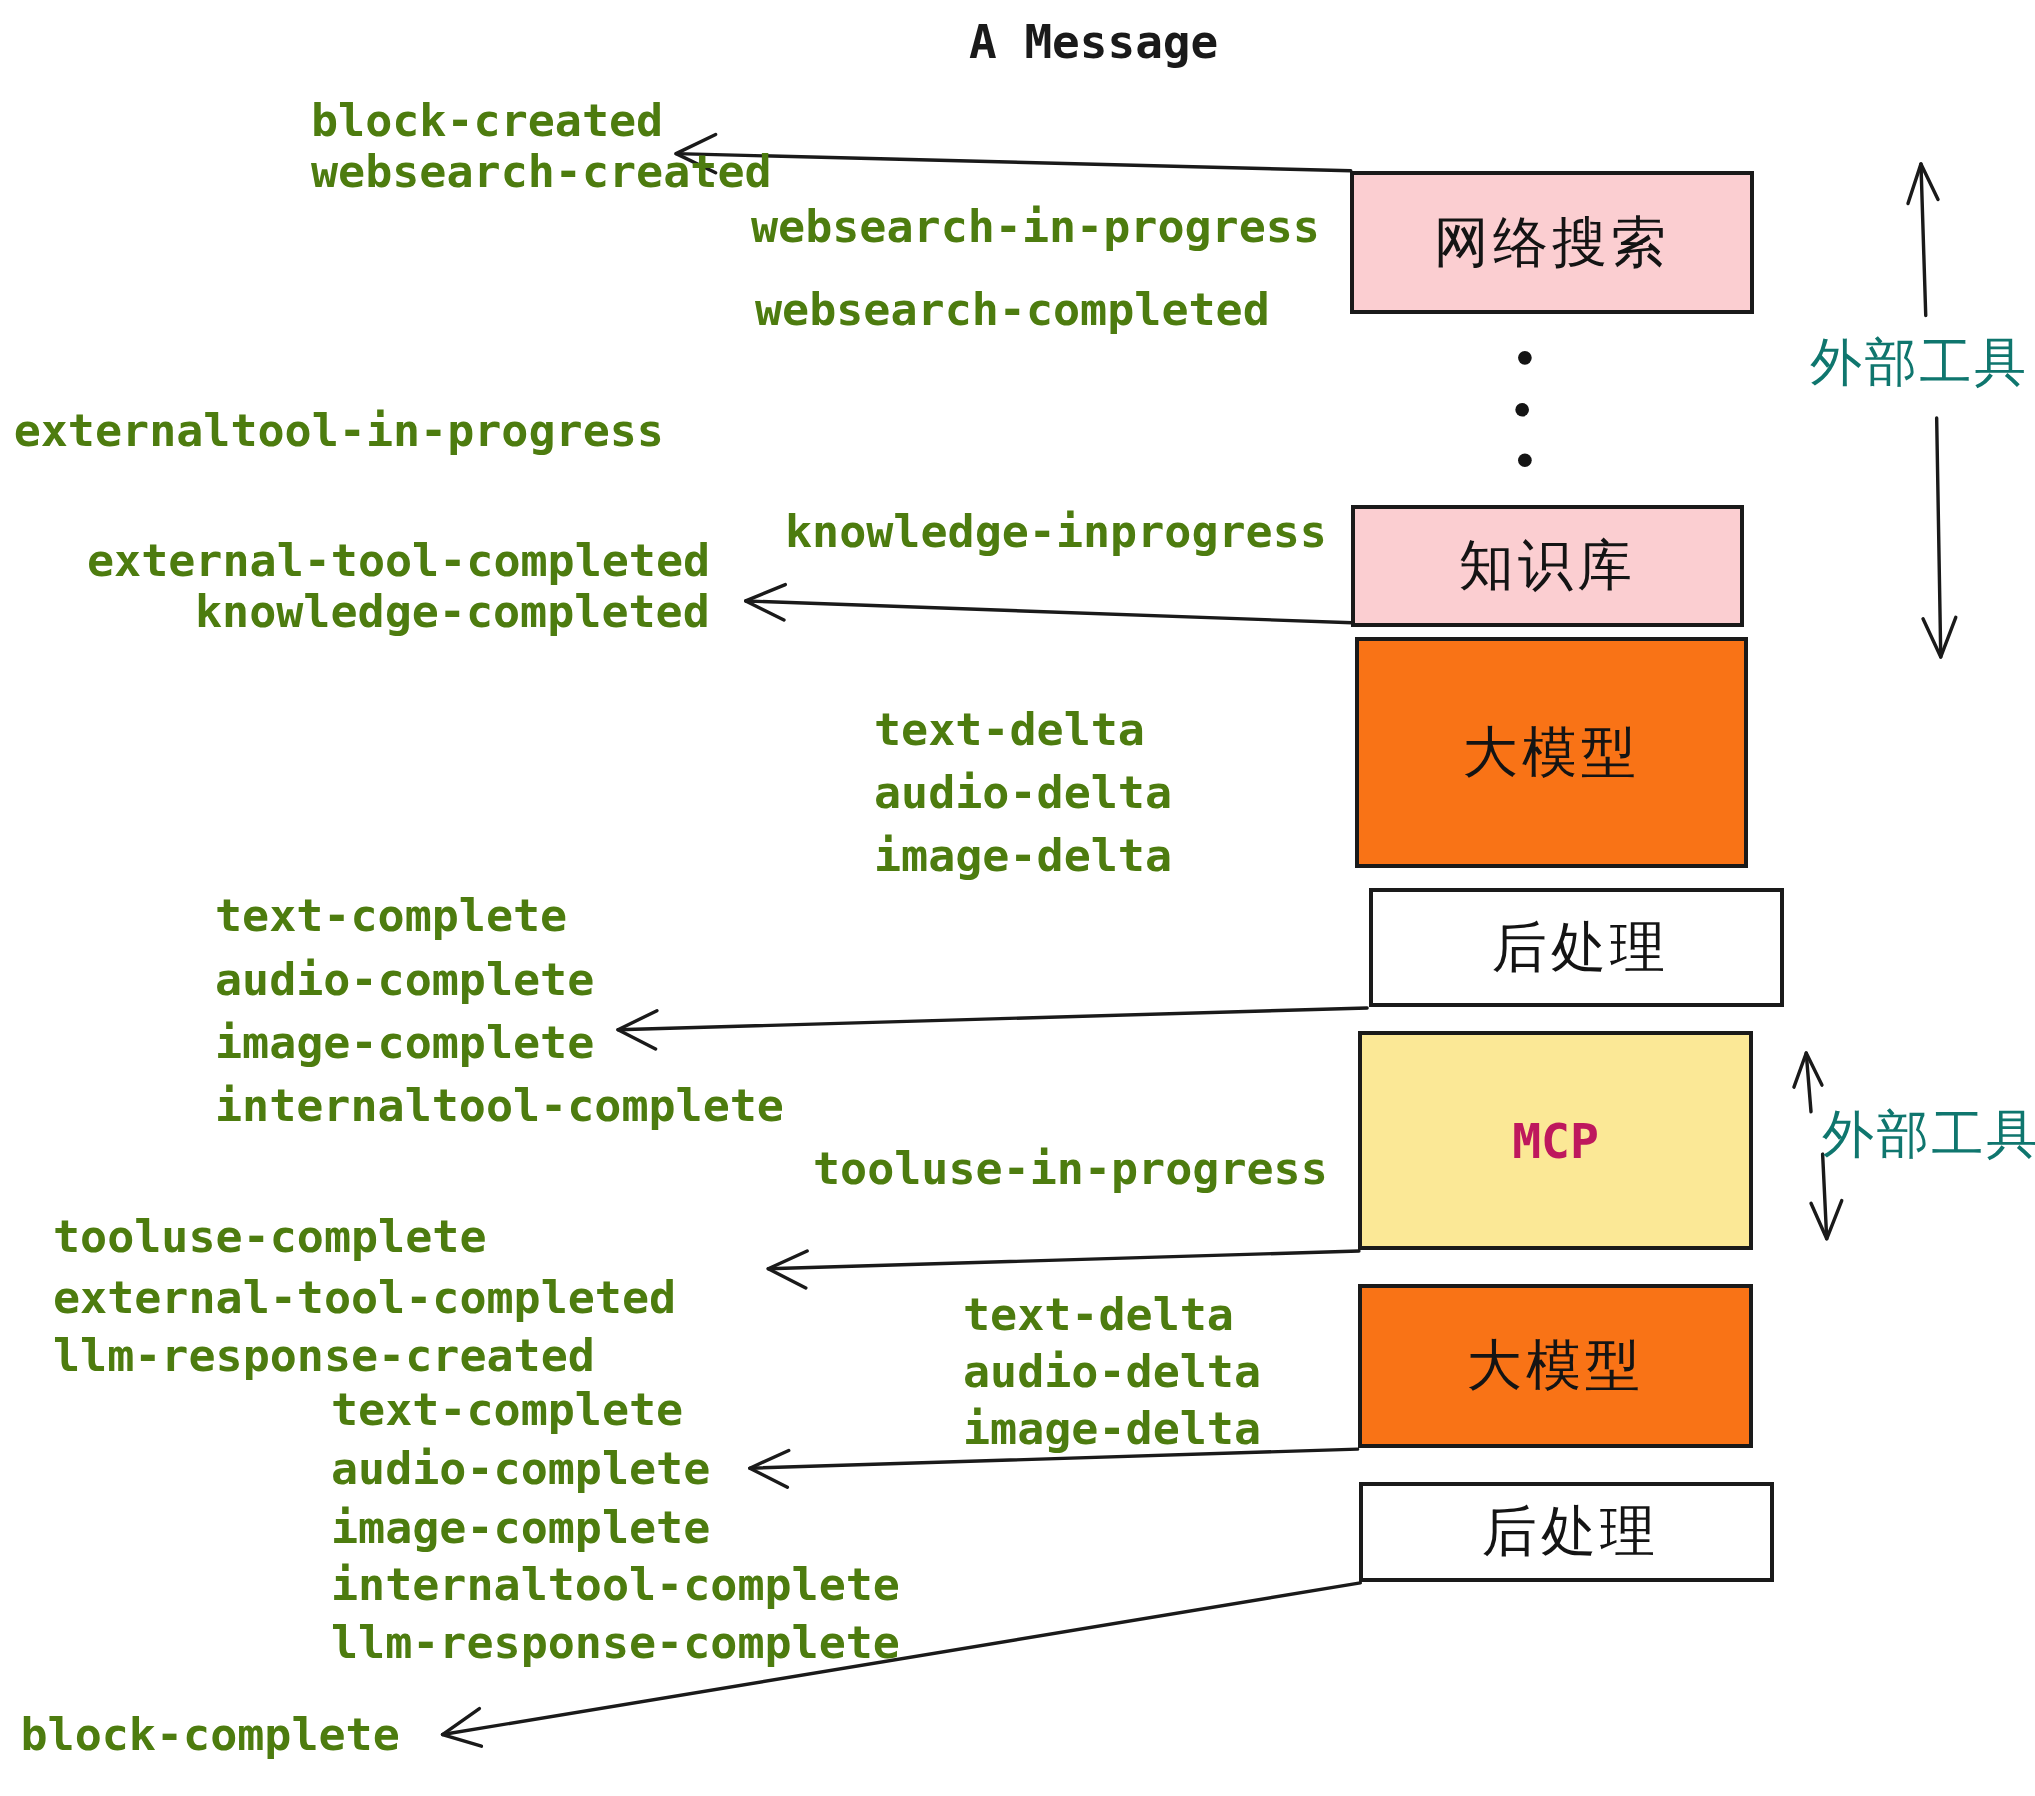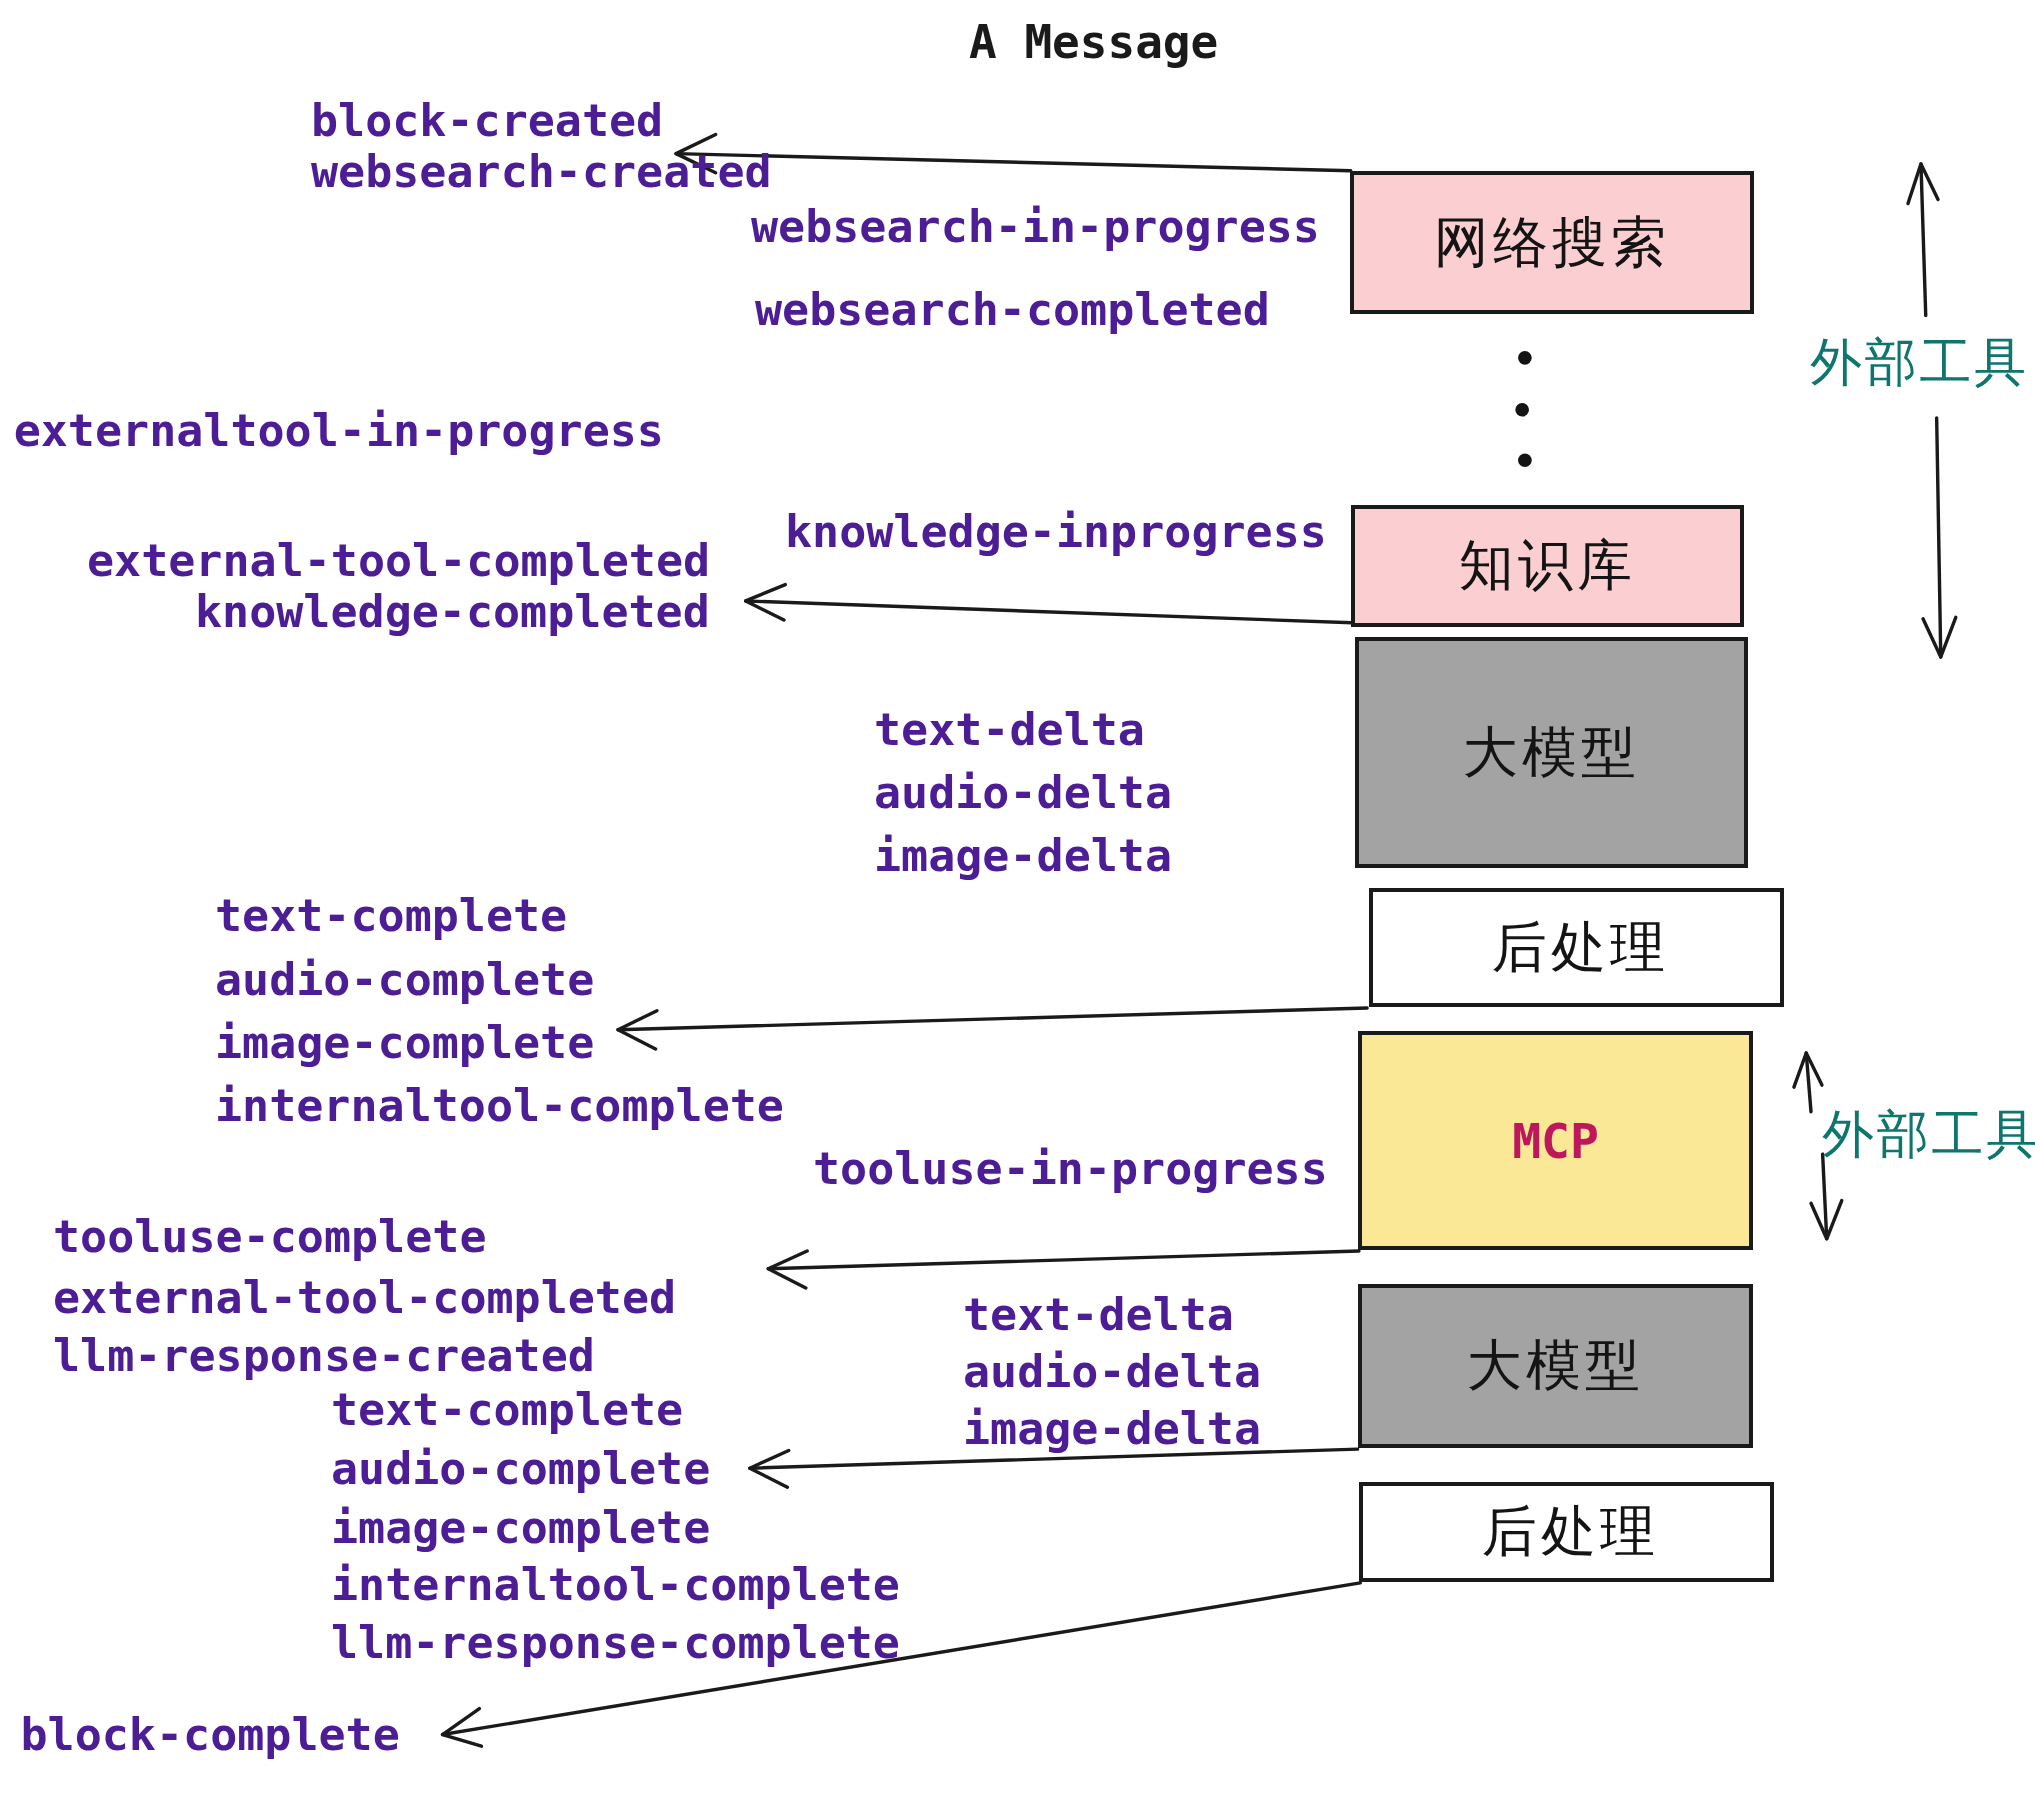--- a/index.html
+++ b/index.html
@@ -1,26 +1,26 @@
 <!DOCTYPE html>
 <html style="font-size:11px"><head>
 <meta charset="utf-8">
 <style>
   html,body{margin:0;padding:0;background:#ffffff;}
   .canvas{position:relative;width:2035px;height:1786px;background:#ffffff;overflow:hidden;
           font-family:"DejaVu Sans", sans-serif;}
   .wires{position:absolute;left:0;top:0;pointer-events:none;}
   .evt{position:absolute;font-family:"DejaVu Sans Mono", monospace;font-size:45px;line-height:55px;
-       font-weight:bold;color:#4c1d95;white-space:nowrap;}
+       font-weight:bold;color:#4d7c0f;white-space:nowrap;}
   .title{position:absolute;font-family:"DejaVu Sans Mono", monospace;font-size:46px;line-height:55px;
          font-weight:bold;color:#1a1a1a;white-space:nowrap;}
   .box{position:absolute;border:4.1px solid #1a1a1a;box-sizing:border-box;background:#fff;
        display:flex;align-items:center;justify-content:center;}
   .box.pink{background:#FBCED1;}
-  .box.green{background:#a3a3a3;}
+  .box.green{background:#f97316;}
   .box.yellow{background:#FBE896;}
   .box.white{background:#FFFFFF;padding-left:8px;}
   .cjk-label{font-family:"DejaVu Sans", sans-serif;font-size:55px;color:#141414;letter-spacing:4.1px;white-space:nowrap;}
   .mono-label{font-family:"DejaVu Sans Mono", monospace;font-size:48px;font-weight:bold;color:#be185d;white-space:nowrap;}
   .side-cjk{position:absolute;font-family:Liberation Mono, monospace;font-size:52px;line-height:61px;
             color:#0f766e;letter-spacing:2.7px;white-space:nowrap;}
 </style>
 </head>
 <body>
 

